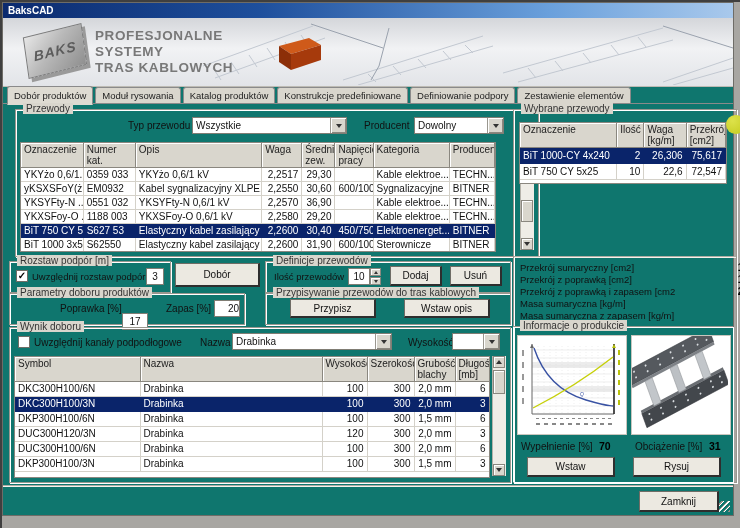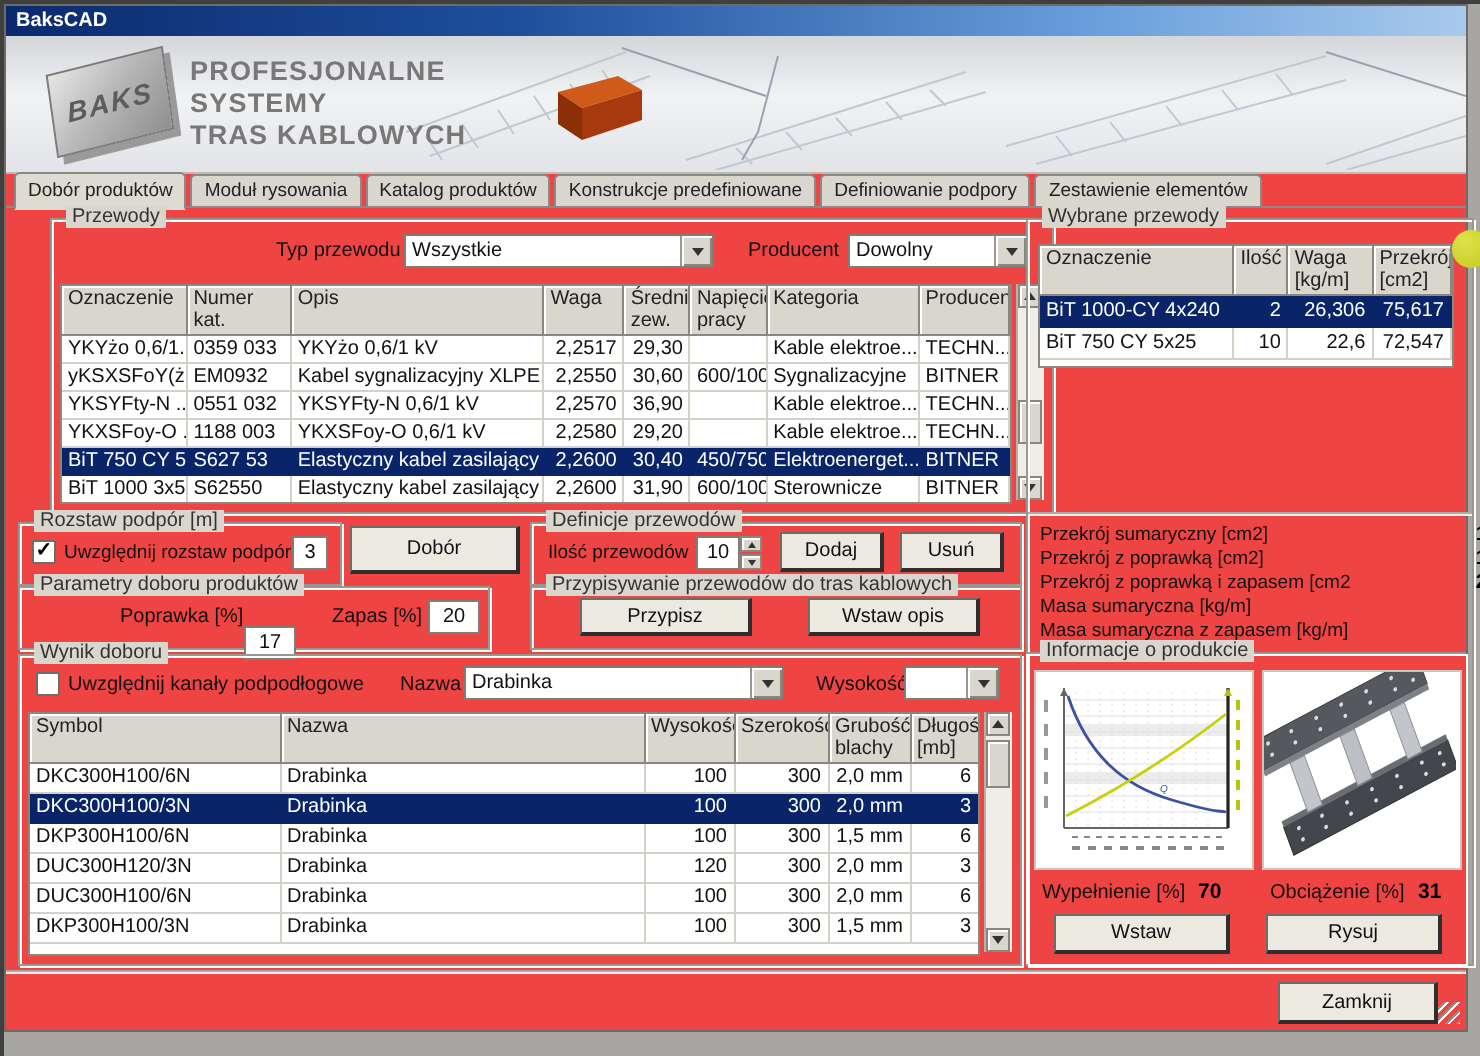--- a/index.html
+++ b/index.html
@@ -1,19 +1,19 @@
 <!DOCTYPE html>
 <html><head>
 <meta charset="utf-8">
 <style>
   html,body{margin:0;padding:0;}
   body{font-family:"Liberation Sans",sans-serif;background:#555;}
   .desktop{position:relative;width:740px;height:528px;background:#a8a6a2;overflow:hidden;
            border-left:2px solid #3f3f3f;border-top:2px solid #3f3f3f;box-sizing:border-box;}
-  .window{position:absolute;left:0;top:0;width:732px;height:514px;background:#ef4444;
+  .window{position:absolute;left:0;top:0;width:732px;height:514px;background:#0f766e;
           border:1px solid #6e6c67;box-sizing:border-box;}
   
   .titlebar{position:absolute;left:0;top:0;width:100%;height:15px;
             background:linear-gradient(90deg,#0b2a6e 0%,#1e4f9c 35%,#6aa0dc 75%,#a9c9ec 100%);
             color:#fff;font-size:10px;font-weight:bold;line-height:15px;padding-left:5px;box-sizing:border-box;}
   
   .banner{position:absolute;left:0;top:15px;width:100%;height:68px;overflow:hidden;
           background:linear-gradient(180deg,#d4d6da 0%,#f1f2f4 45%,#e2e4e8 100%);
           border-bottom:1px solid #bdbbb4;}
   .logo{position:absolute;left:22px;top:12px;width:58px;height:40px;
@@ -130,21 +130,21 @@
     <div class="tabs">
       <span class="tab active">Dobór produktów</span>
       <span class="tab">Moduł rysowania</span>
       <span class="tab">Katalog produktów</span>
       <span class="tab">Konstrukcje predefiniowane</span>
       <span class="tab">Definiowanie podpory</span>
       <span class="tab">Zestawienie elementów</span>
 
     </div>
 
-    <div class="group" style="left:22px;top:106px;width:500px;height:146px;">
+    <div class="group" style="left:12px;top:106px;width:500px;height:146px;padding-left:22px;">
       <span class="legend">Przewody</span>
       <span class="lbl" style="left:112px;top:10px;">Typ przewodu</span>
       <div class="combo" style="left:176px;top:7px;width:155px;">
         <span class="combo-val">Wszystkie</span>
         <span class="combo-btn">
             <span class="tri"></span>
           </span>
       </div>
       <span class="lbl" style="left:348px;top:10px;">Producent</span>
       <div class="combo" style="left:398px;top:7px;width:90px;">
@@ -274,21 +274,21 @@
       </div>
       <button class="btn" style="left:124px;top:4px;width:52px;height:20px;">Dodaj</button>
       <button class="btn" style="left:184px;top:4px;width:52px;height:20px;">Usuń</button>
     </div>
 
     <div class="group" style="left:6px;top:290px;width:234px;height:30px;">
       <span class="legend">Parametry doboru produktów</span>
       <span class="lbl" style="left:50px;top:9px;">Poprawka [%]</span>
       <input class="field" style="left: 112px; top: 6px; width: 26px; margin-top: 13px;" value="17">
       <span class="lbl" style="left:156px;top:9px;">Zapas [%]</span>
-      <input class="field" style="left: 204px; top: 6px; width: 26px;" value="20">
+      <input class="field" style="left: 204px; top: 6px; width: 26px; text-align: right;" value="20">
     </div>
 
     <div class="group" style="left:262px;top:290px;width:244px;height:30px;">
       <span class="legend">Przypisywanie przewodów do tras kablowych</span>
       <button class="btn" style="left:24px;top:5px;width:86px;height:19px;">Przypisz</button>
       <button class="btn" style="left:138px;top:5px;width:86px;height:19px;">Wstaw opis</button>
     </div>
 
     <div class="group" style="left:6px;top:324px;width:500px;height:154px;">
       <span class="legend">Wynik doboru</span>

